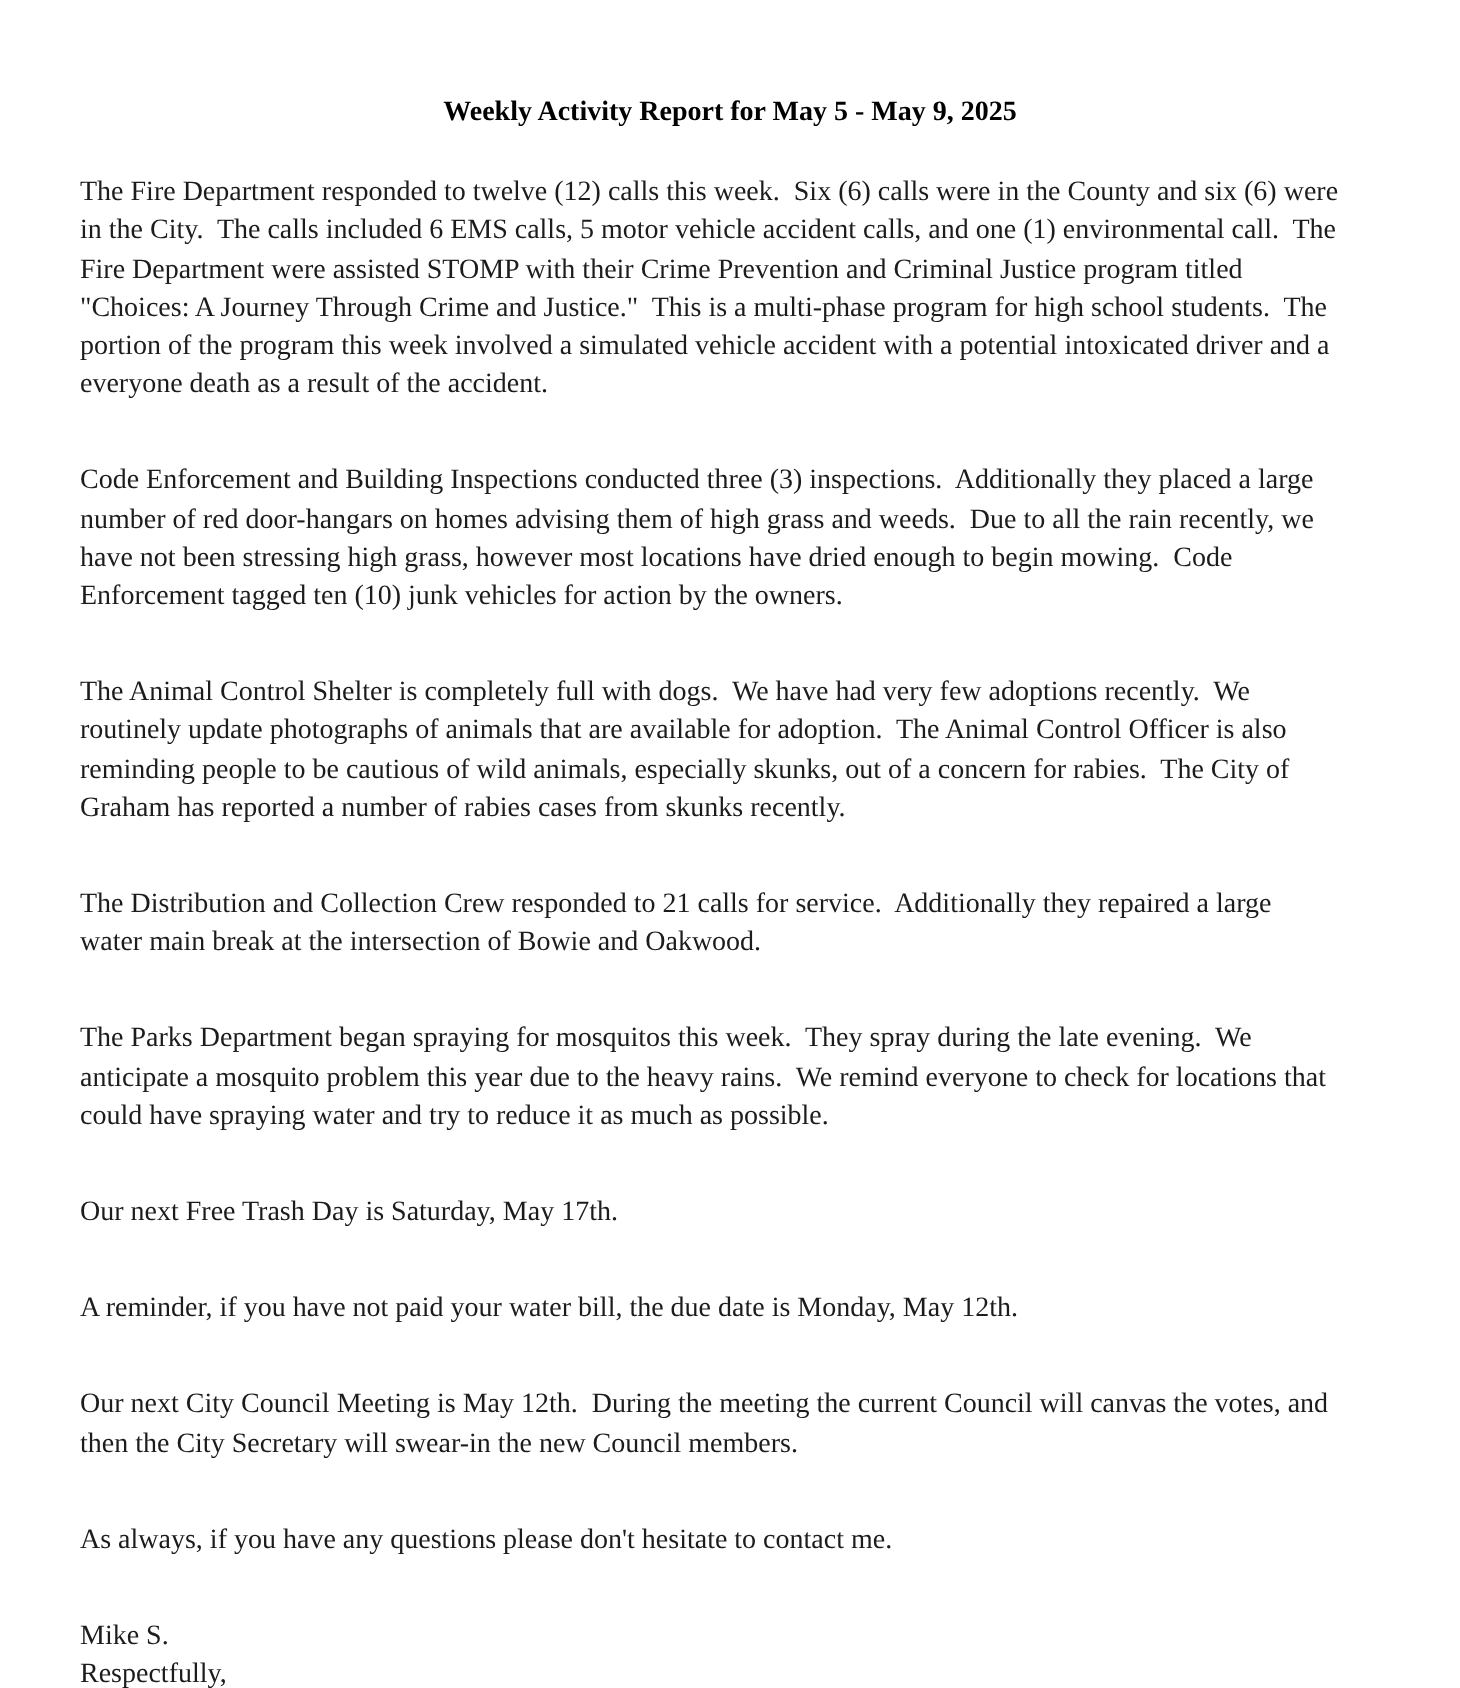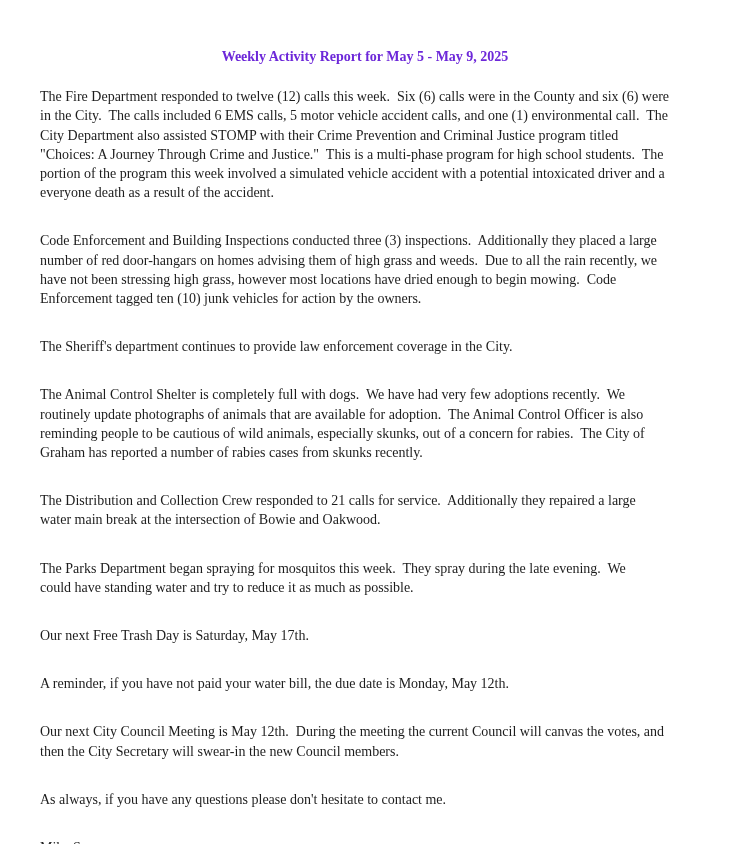--- a/index.html
+++ b/index.html
@@ -22,21 +22,21 @@
     line-height: 19.2px;
     color: #1c1c1c;
   }
   .title {
     margin: 0;
     margin-top: 47px;
     font-size: 14px;
     line-height: 19.2px;
     font-weight: bold;
     text-align: center;
-    color: #6d28d9;
+    color: #000000;
     white-space: pre;
   }
   .body-text .para {
     margin-top: 29px;
   }
   .body-text .para:first-child {
     margin-top: 21px;
   }
   .line {
     white-space: pre;
@@ -44,47 +44,45 @@
 </style>
 </head>
 <body>
 
 <div class="page">
   <h1 class="title">Weekly Activity Report for May 5 - May 9, 2025</h1>
   <div class="body-text">
       <div class="para">
         <div class="line">The Fire Department responded to twelve (12) calls this week.  Six (6) calls were in the County and six (6) were</div>
         <div class="line">in the City.  The calls included 6 EMS calls, 5 motor vehicle accident calls, and one (1) environmental call.  The</div>
-        <div class="line">City Department also assisted STOMP with their Crime Prevention and Criminal Justice program titled</div>
+        <div class="line">Fire Department were assisted STOMP with their Crime Prevention and Criminal Justice program titled</div>
         <div class="line">"Choices: A Journey Through Crime and Justice."  This is a multi-phase program for high school students.  The</div>
         <div class="line">portion of the program this week involved a simulated vehicle accident with a potential intoxicated driver and a</div>
         <div class="line">everyone death as a result of the accident.</div>
       </div>
       <div class="para">
         <div class="line">Code Enforcement and Building Inspections conducted three (3) inspections.  Additionally they placed a large</div>
         <div class="line">number of red door-hangars on homes advising them of high grass and weeds.  Due to all the rain recently, we</div>
         <div class="line">have not been stressing high grass, however most locations have dried enough to begin mowing.  Code</div>
         <div class="line">Enforcement tagged ten (10) junk vehicles for action by the owners.</div>
-      </div>
-      <div class="para">
-        <div class="line">The Sheriff's department continues to provide law enforcement coverage in the City.</div>
       </div>
       <div class="para">
         <div class="line">The Animal Control Shelter is completely full with dogs.  We have had very few adoptions recently.  We</div>
         <div class="line">routinely update photographs of animals that are available for adoption.  The Animal Control Officer is also</div>
         <div class="line">reminding people to be cautious of wild animals, especially skunks, out of a concern for rabies.  The City of</div>
         <div class="line">Graham has reported a number of rabies cases from skunks recently.</div>
       </div>
       <div class="para">
         <div class="line">The Distribution and Collection Crew responded to 21 calls for service.  Additionally they repaired a large</div>
         <div class="line">water main break at the intersection of Bowie and Oakwood.</div>
       </div>
       <div class="para">
         <div class="line">The Parks Department began spraying for mosquitos this week.  They spray during the late evening.  We</div>
-        <div class="line">could have standing water and try to reduce it as much as possible.</div>
+        <div class="line">anticipate a mosquito problem this year due to the heavy rains.  We remind everyone to check for locations that</div>
+        <div class="line">could have spraying water and try to reduce it as much as possible.</div>
       </div>
       <div class="para">
         <div class="line">Our next Free Trash Day is Saturday, May 17th.</div>
       </div>
       <div class="para">
         <div class="line">A reminder, if you have not paid your water bill, the due date is Monday, May 12th.</div>
       </div>
       <div class="para">
         <div class="line">Our next City Council Meeting is May 12th.  During the meeting the current Council will canvas the votes, and</div>
         <div class="line">then the City Secretary will swear-in the new Council members.</div>

